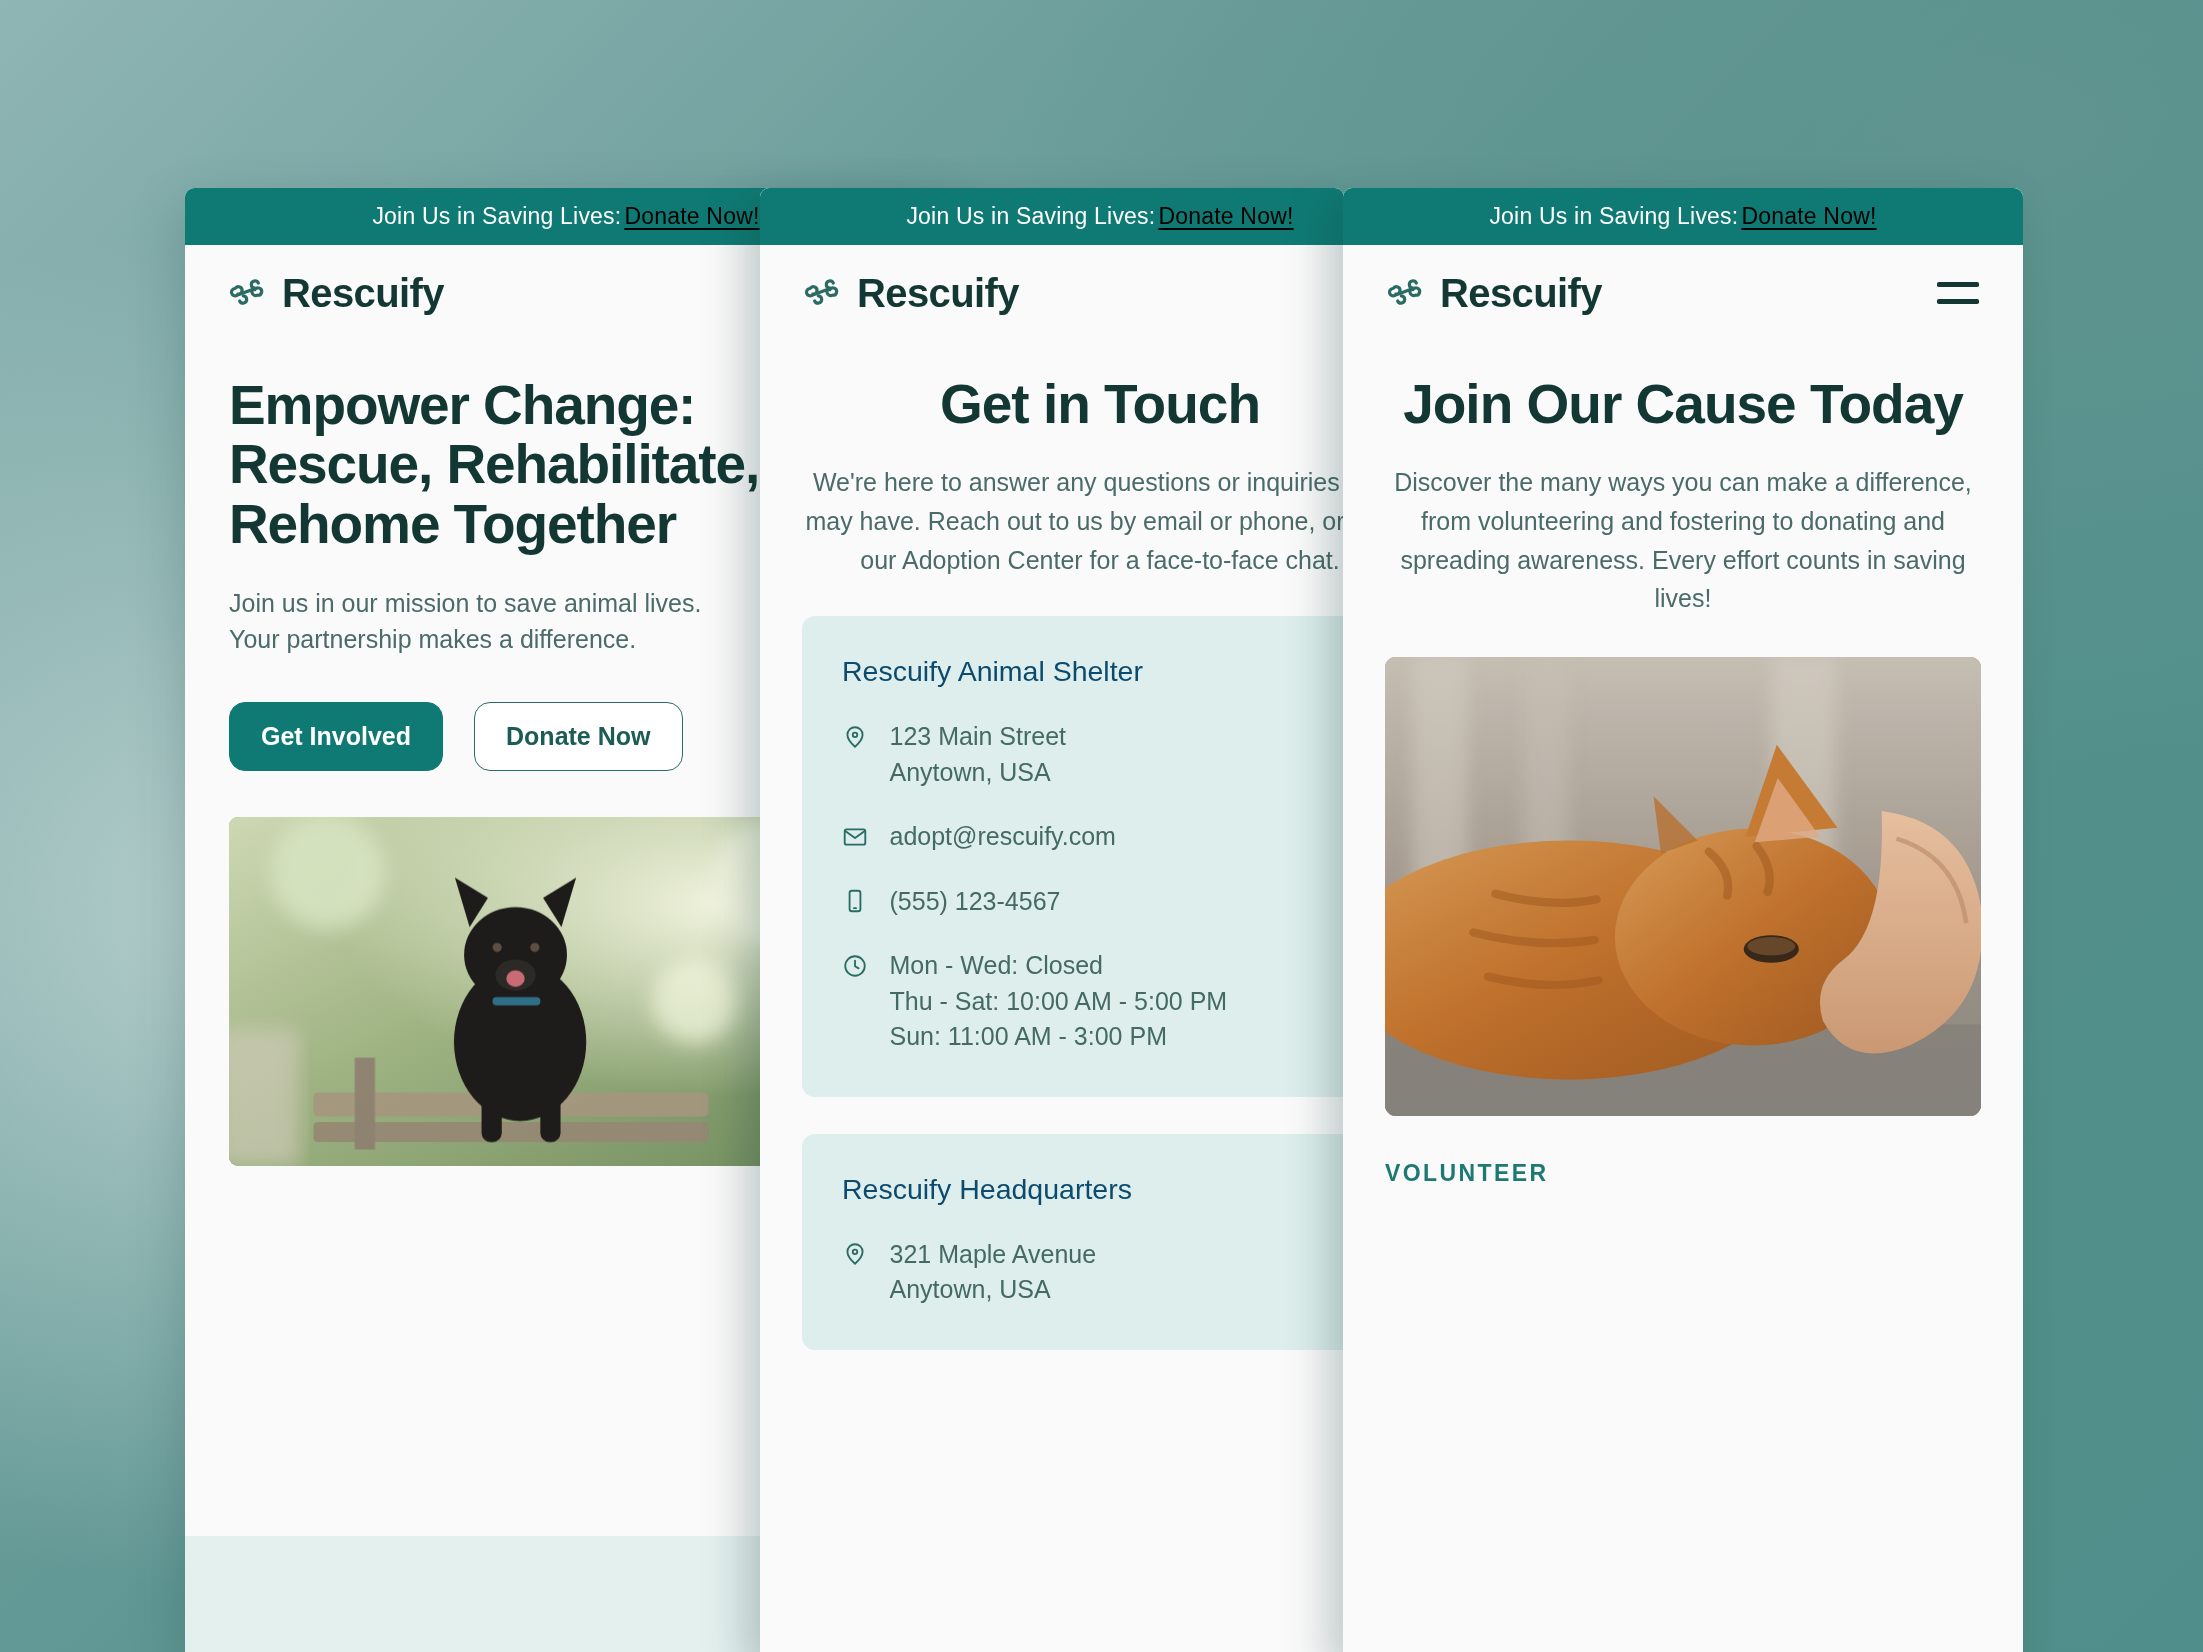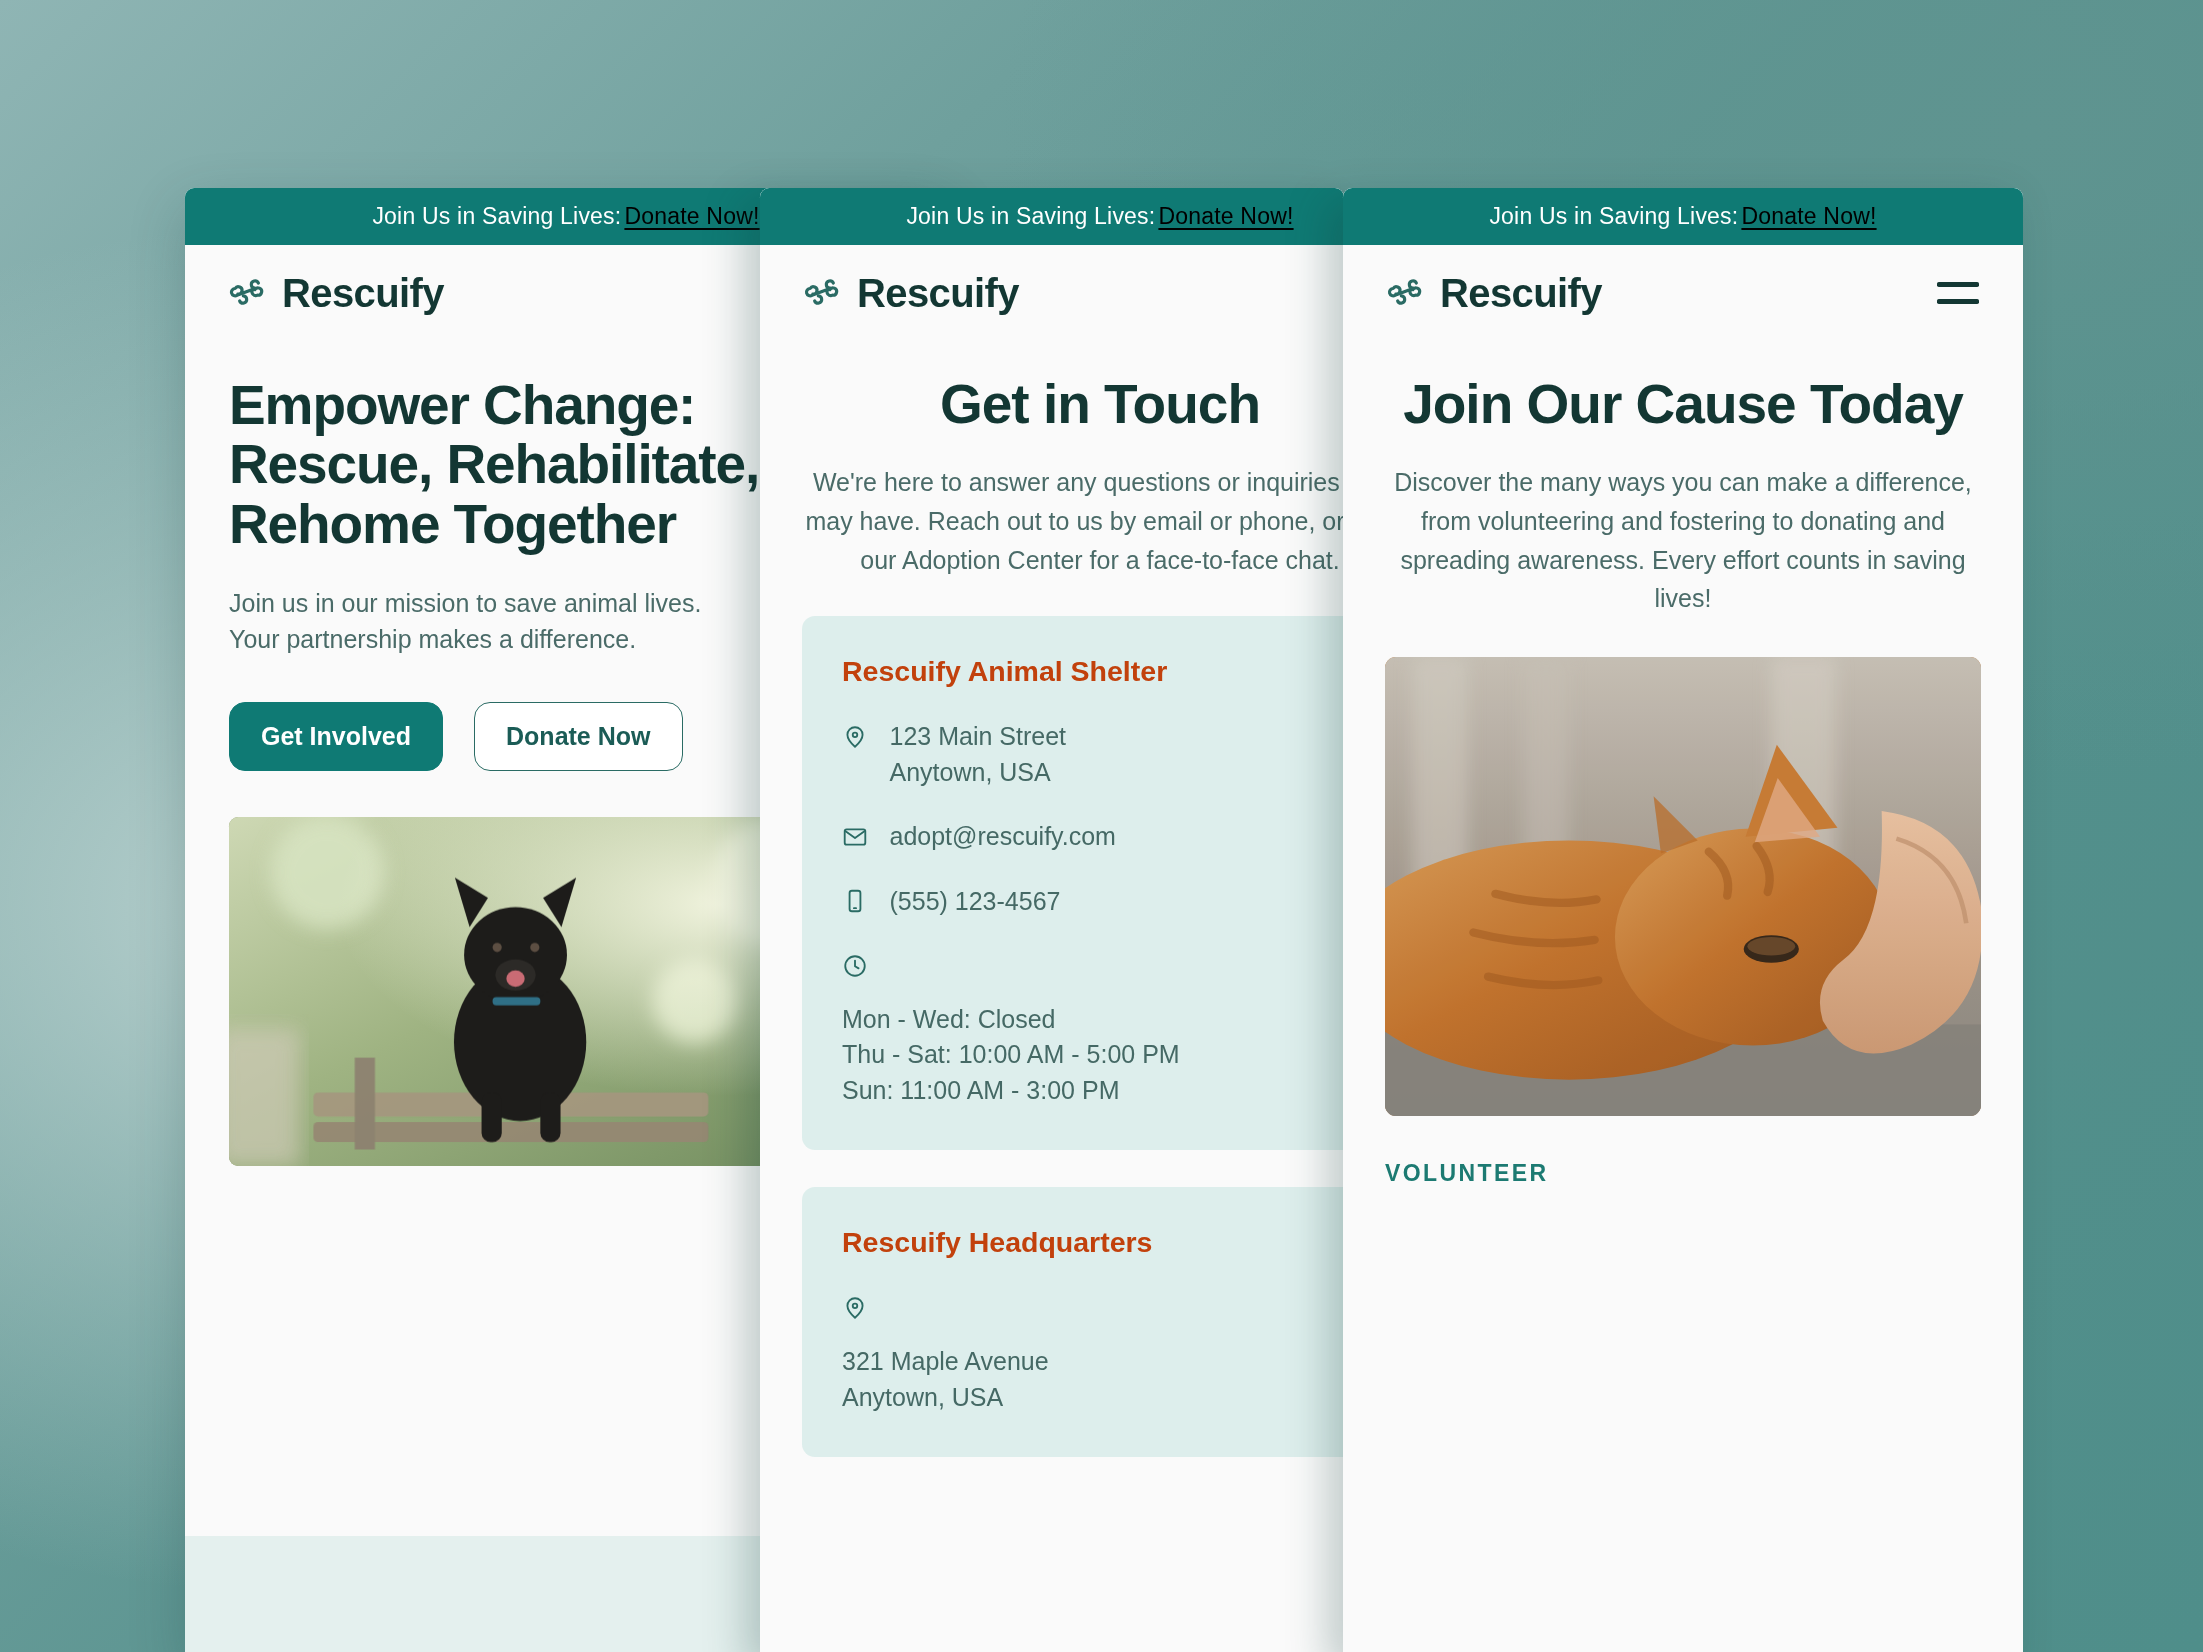--- a/index.html
+++ b/index.html
@@ -194,30 +194,30 @@
 
   
   .contact-card {
     margin: 37px 42px 0;
     background: #ddeeec;
     border-radius: 13px;
     padding: 39px 40px 42px;
   }
   .card-title {
     font-size: 28.5px;
-    font-weight: bold;
-    color: #c2410c;
+    font-weight: normal;
+    color: #0c4a6e;
     margin-bottom: 31px;
   }
   .contact-row {
     display: flex;
     gap: 20px;
     margin-bottom: 29px;
   }
-  .contact-row:last-child { margin-bottom: 0; flex-direction: column; }
+  .contact-row:last-child { margin-bottom: 0; }
   .contact-ico {
     flex: 0 0 27.5px;
     padding-top: 4.6px;
     color: #2a6b64;
   }
   .contact-lines {
     font-size: 25px;
     line-height: 1.42;
     color: #456965;
   }

